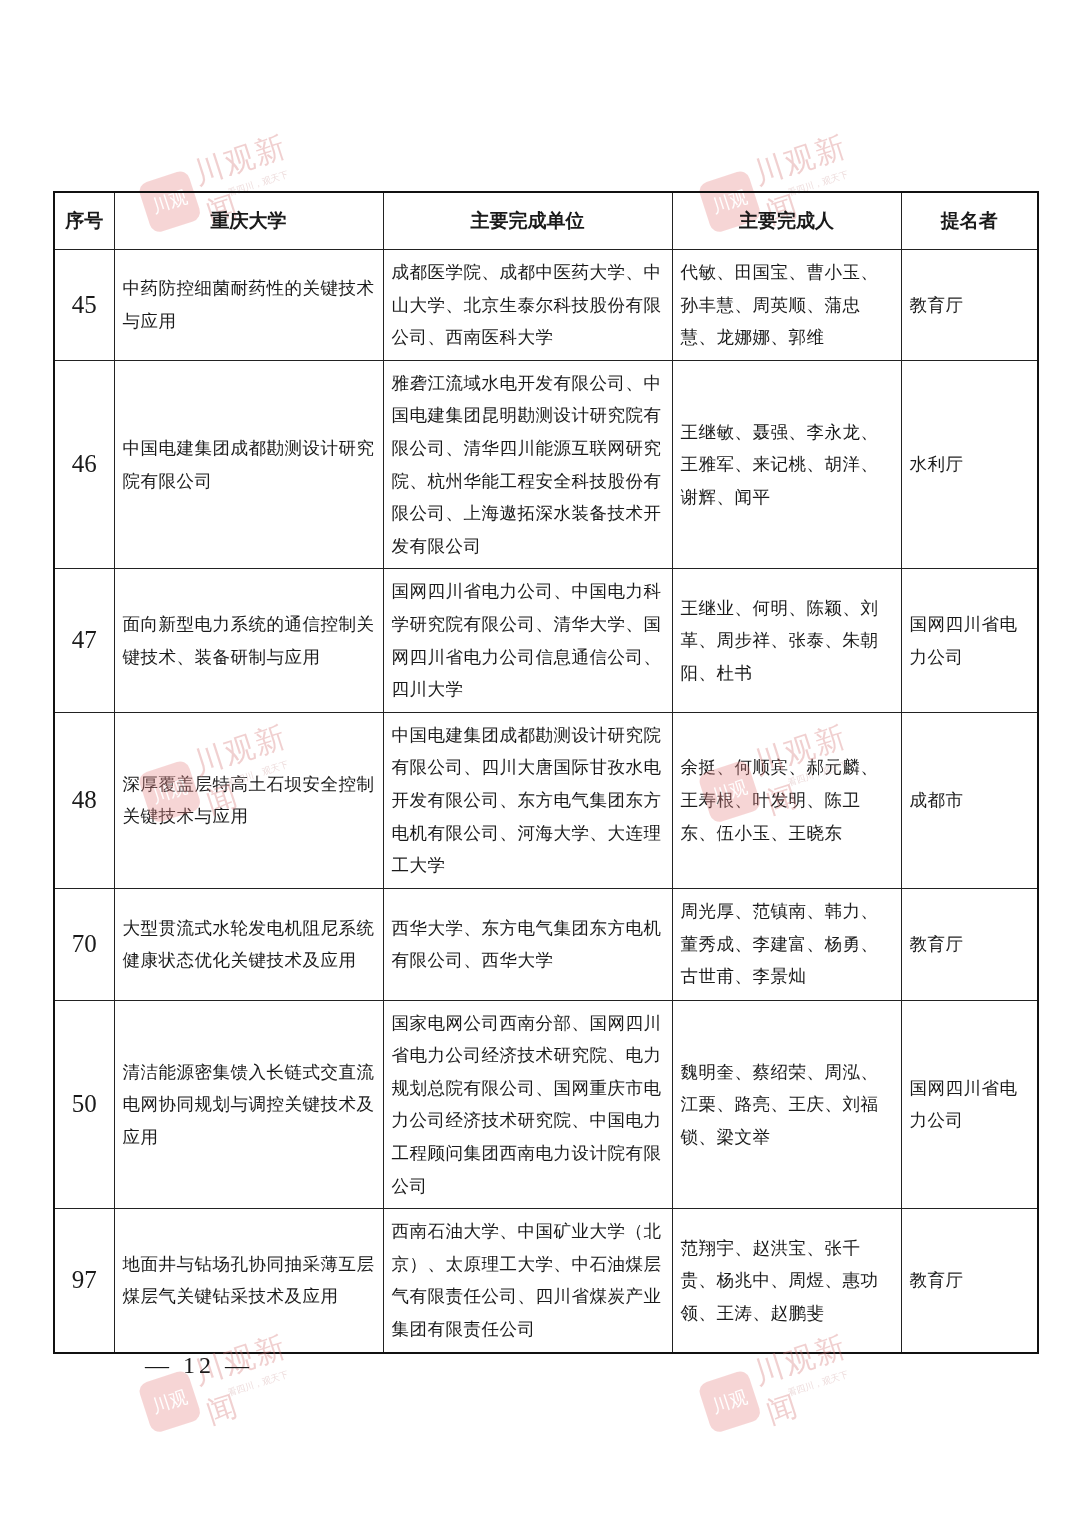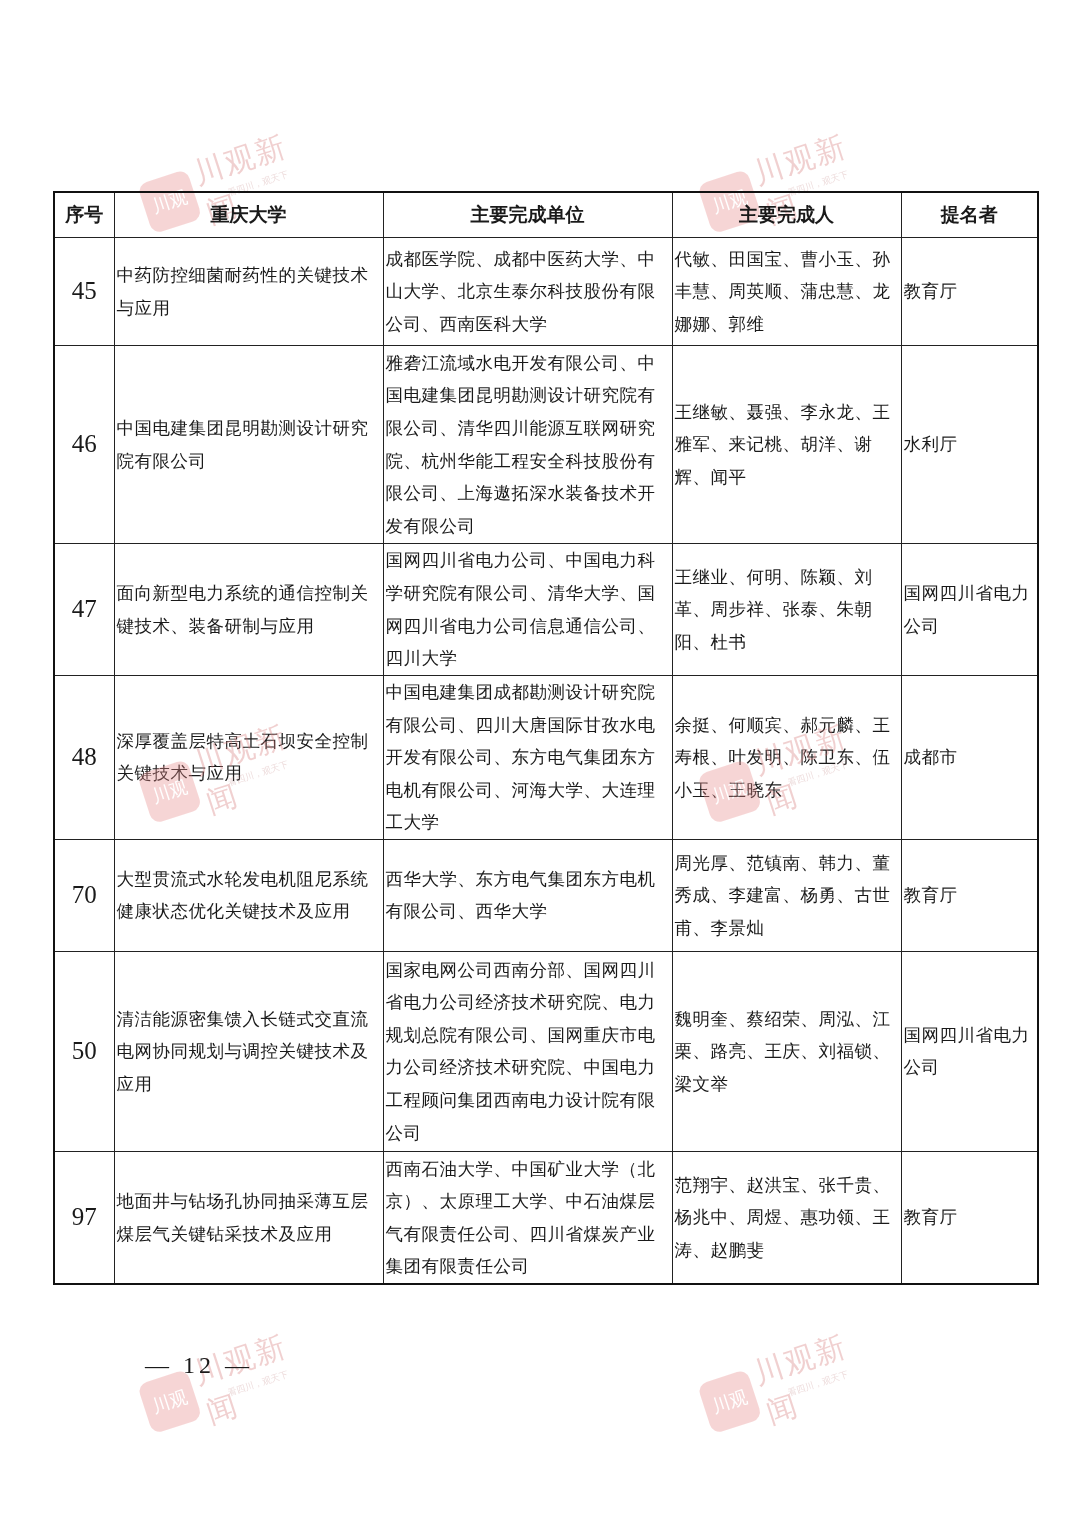--- a/index.html
+++ b/index.html
@@ -1,21 +1,21 @@
 <!DOCTYPE html>
 <html><head>
   <meta charset="utf-8">
   <style>
     html, body { margin: 0; padding: 0; background: #ffffff; }
     body { width: 1080px; height: 1528px; position: relative; overflow: hidden;
            font-family: "DejaVu Serif", "Liberation Serif", serif; color: #1a1a1a; }
     .page { position: absolute; left: 0; top: 0; width: 1080px; height: 1528px; }
     table.awards { position: absolute; left: 53px; top: 191px; width: 984px;
                    border-collapse: collapse; table-layout: fixed; border: 2px solid #111; }
-    table.awards th, table.awards td { border: 1.5px solid #222; padding: 0; vertical-align: middle; }
+    table.awards th, table.awards td { border: 1.5px solid #222; padding: 6px; vertical-align: middle; }
     table.awards th { height: 44px; font-size: 19px; font-weight: bold; text-align: center; }
     th.col-no { font-weight: normal; }
     td { font-size: 17.5px; line-height: 32.6px; text-align: left; word-break: break-all; }
     td.no { text-align: center; font-family: "Liberation Serif", serif; font-size: 25px; }
     td .txt { display: block; padding: 0 0 0 2px; letter-spacing: 0.5px; }
     col.c1 { width: 60px; } col.c2 { width: 269px; } col.c3 { width: 289px; }
     col.c4 { width: 229px; } col.c5 { width: 137px; }
     .wm { position: absolute; width: 180px; height: 80px; transform: rotate(-18deg); opacity: 0.35; pointer-events: none; }
     .wm .logo { position: absolute; left: 0; top: 16px; width: 52px; height: 52px; background: #e88a8a;
                 border-radius: 10px; color: #fff; font-size: 18px; line-height: 52px; text-align: center;
@@ -70,21 +70,21 @@
         <td>
             <span class="txt">代敏、田国宝、曹小玉、孙丰慧、周英顺、蒲忠慧、龙娜娜、郭维</span>
           </td>
         <td>
             <span class="txt">教育厅</span>
           </td>
       </tr>
       <tr style="height:198px">
         <td class="no">46</td>
         <td>
-            <span class="txt">中国电建集团昆明勘测设计研究院有限公司</span>
+            <span class="txt">中国电建集团成都勘测设计研究院有限公司</span>
           </td>
         <td>
             <span class="txt">雅砻江流域水电开发有限公司、中国电建集团昆明勘测设计研究院有限公司、清华四川能源互联网研究院、杭州华能工程安全科技股份有限公司、上海遨拓深水装备技术开发有限公司</span>
           </td>
         <td>
             <span class="txt">王继敏、聂强、李永龙、王雅军、来记桃、胡洋、谢辉、闻平</span>
           </td>
         <td>
             <span class="txt">水利厅</span>
           </td>

